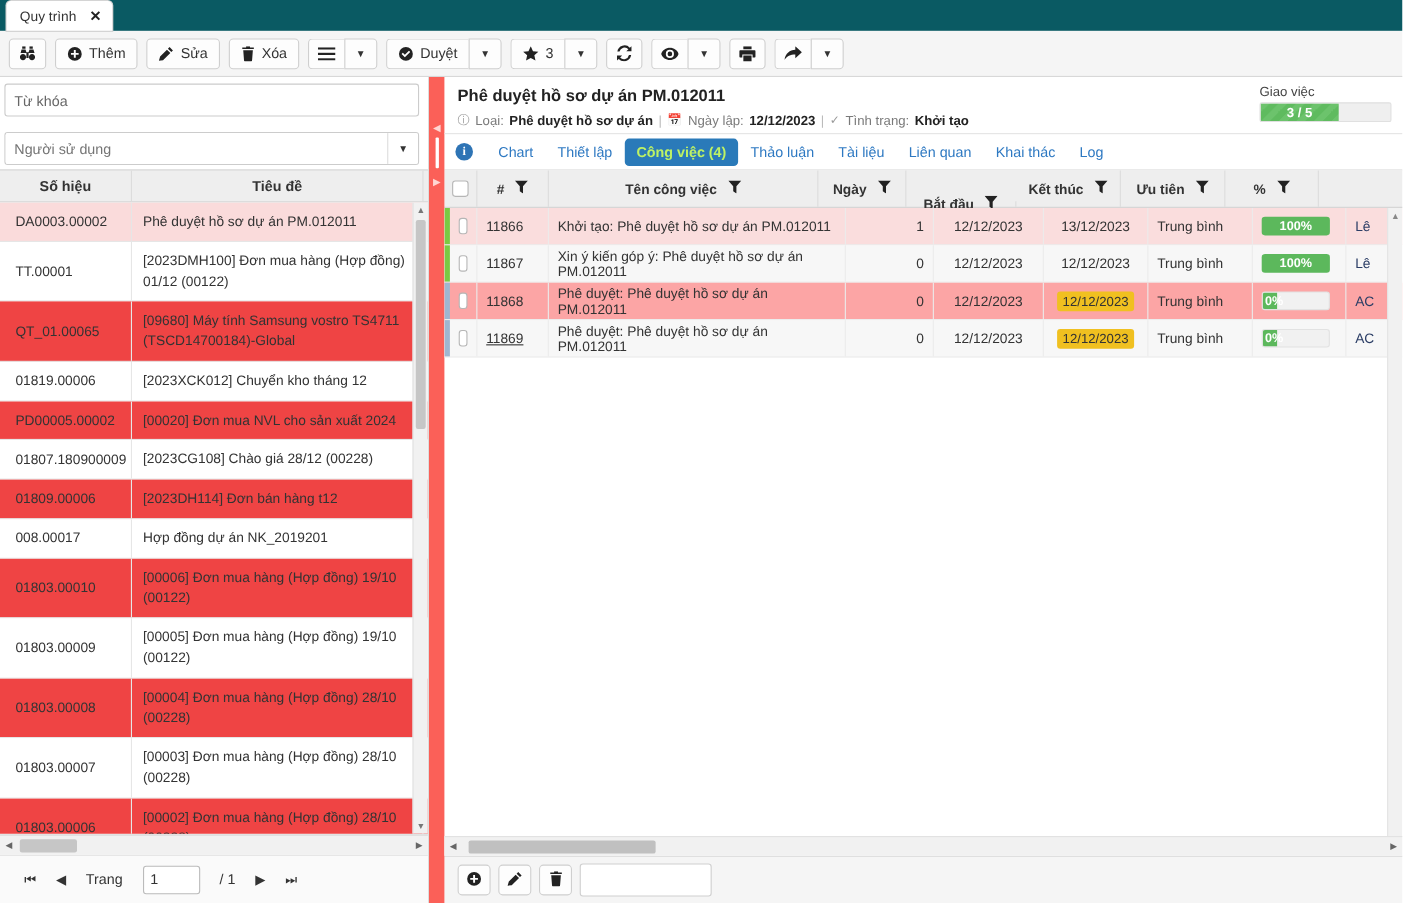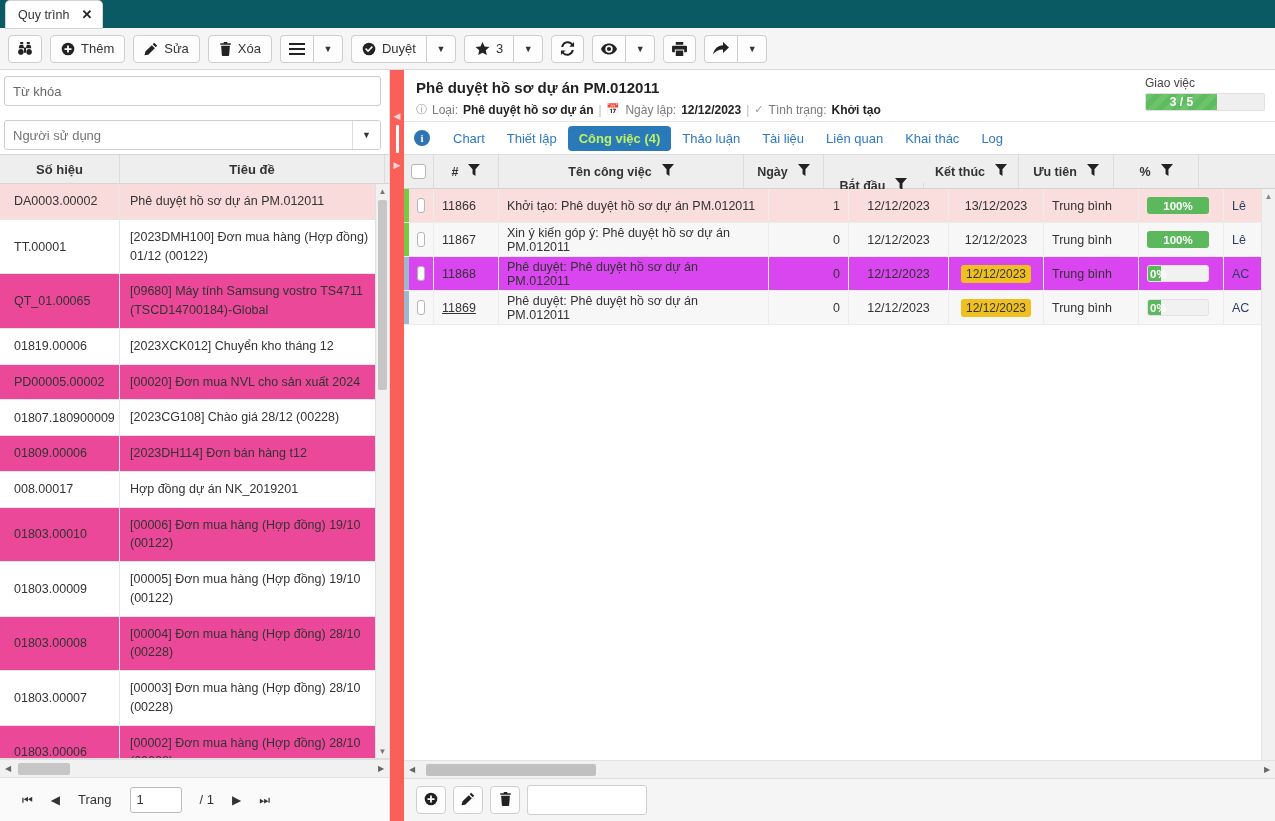--- a/index.html
+++ b/index.html
@@ -140,21 +140,21 @@
   #lgrid-head .c3 { flex:1; }
 
   #lgrid-body {
     flex: 1;
     overflow: hidden;
     position: relative;
     border-bottom: 1px solid #ddd;
   }
   #lgrid-rows { }
   .lrow { display: flex; border-bottom: 1px solid #e6e6e6; min-height: 33px; }
-  .lrow.odd { background: #ec4899; }
+  .lrow.odd { background: #ef4444; }
   .lrow.even { background: #fff; }
   .lrow.sel { background: #fadbdb; }
   .lrow .lc1 {
     width: 120px; padding: 8px 0 8px 14px;
     border-right: 1px solid #e6e6e6; font-size: 12.5px; color:#333;
     display:flex; align-items:center;
   }
   .lrow .lc2 {
     width: 265px; padding: 8px 10px 8px 10px; font-size: 12.5px; color:#333;
     line-height: 1.5; display:flex; align-items:center;
@@ -284,21 +284,21 @@
   .chk {
     width:15px; height:15px; border:1px solid #b6b6b6; border-radius:3px;
     background:#fff; cursor:pointer;
   }
 
   #rgrid-rows { flex:1; overflow:hidden; position:relative; }
   .rrow { display:flex; height:34px; font-size:12.5px; color:#333; border-bottom:1px solid #ececec; }
   .rrow .c { display:flex; align-items:center; border-right:1px solid #ececec; padding:0 8px; }
   .rrow.pink { background:#fadddd; }
   .rrow.grey { background:#f7f7f7; }
-  .rrow.white { background:#d946ef; }
+  .rrow.white { background:#fca5a5; }
   .statusbar { width:5px; flex:none; }
   .statusbar.green { background:#7ac943; }
   .statusbar.blue { background:#9fb6d0; }
 
   .badge-date {
     background:#f0c020; color:#333; border-radius:3px; padding:2px 5px; font-size:12px;
   }
   .pct-wrap {
     width: 62px; height: 17px; background:#f1f1f1; border:1px solid #e2e2e2;
     border-radius:3px; position:relative; overflow:hidden;

